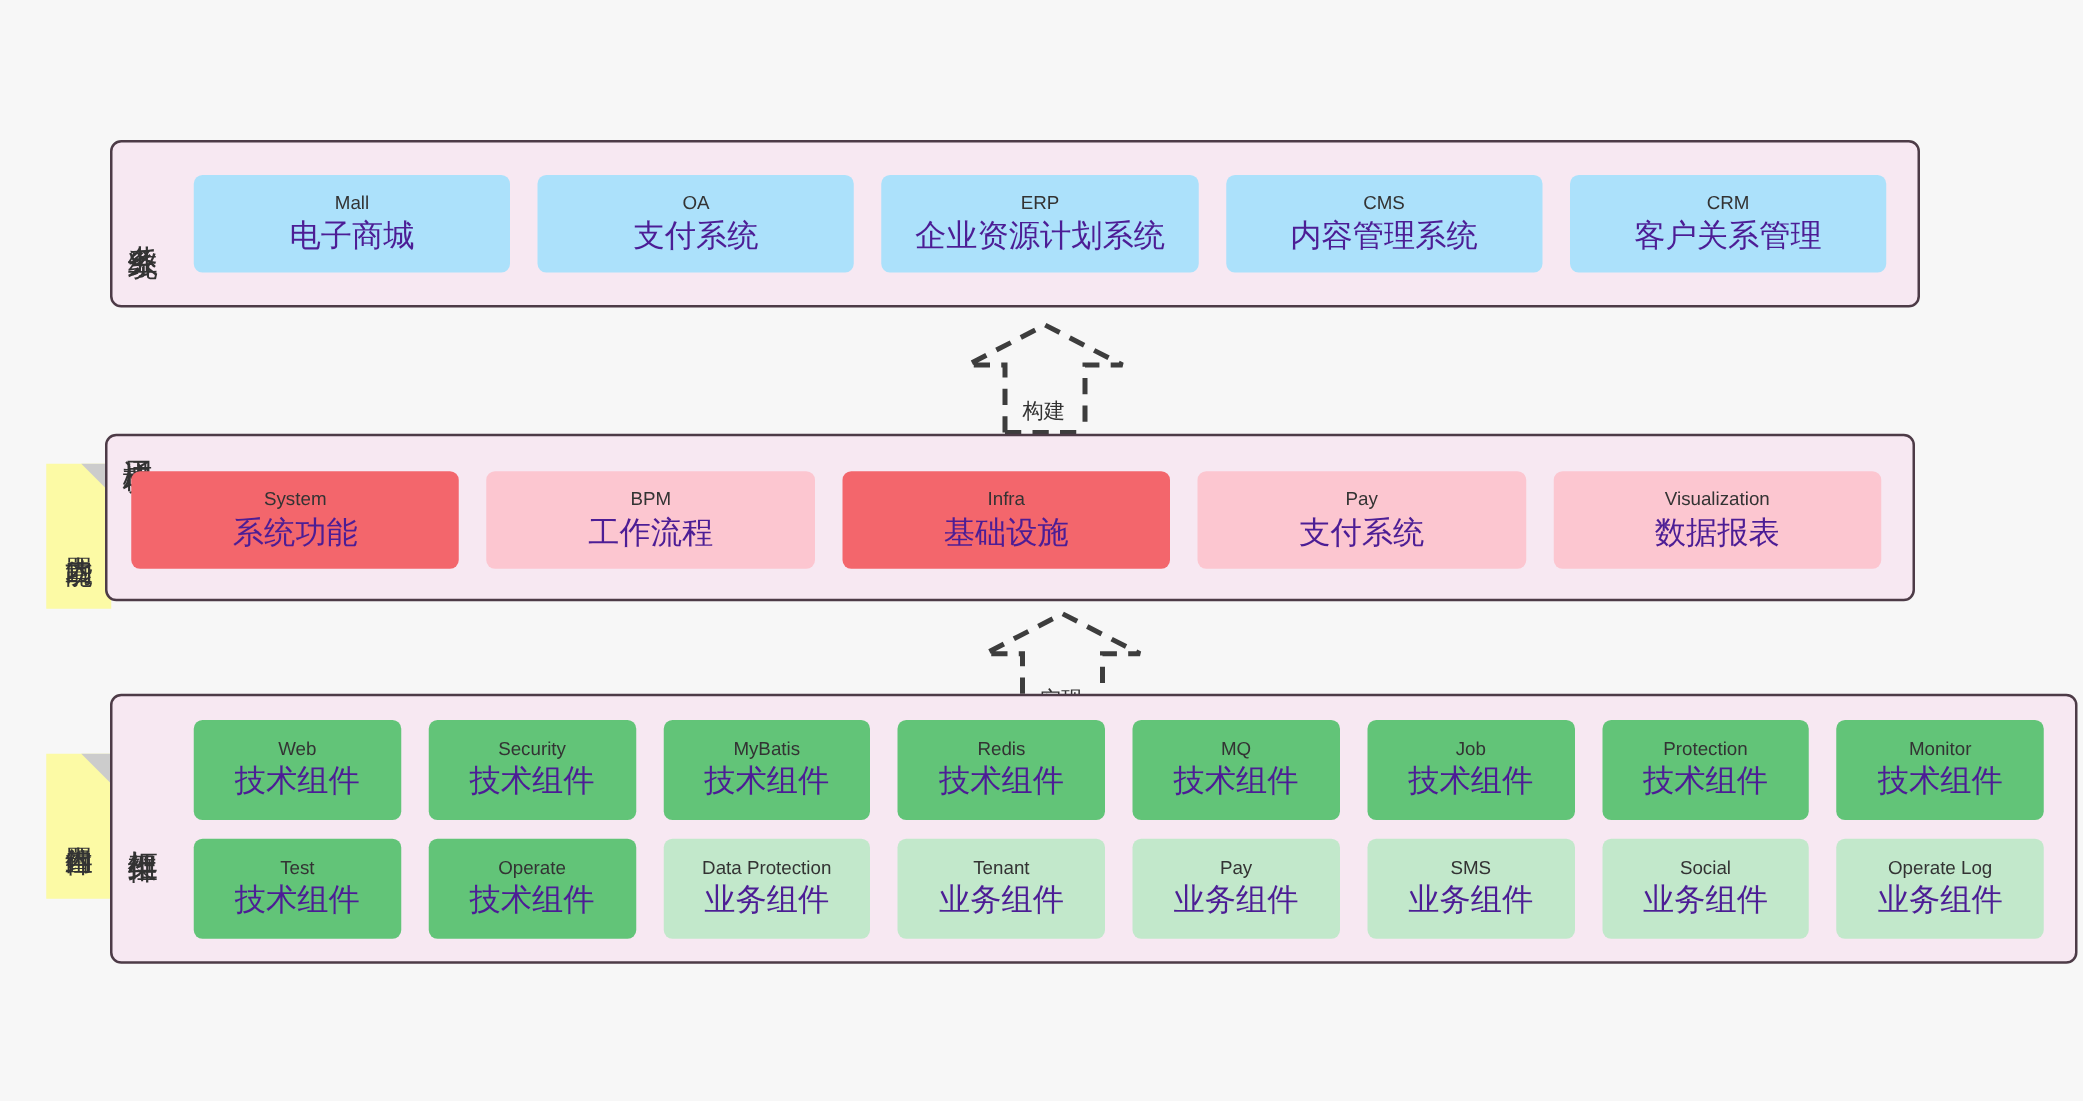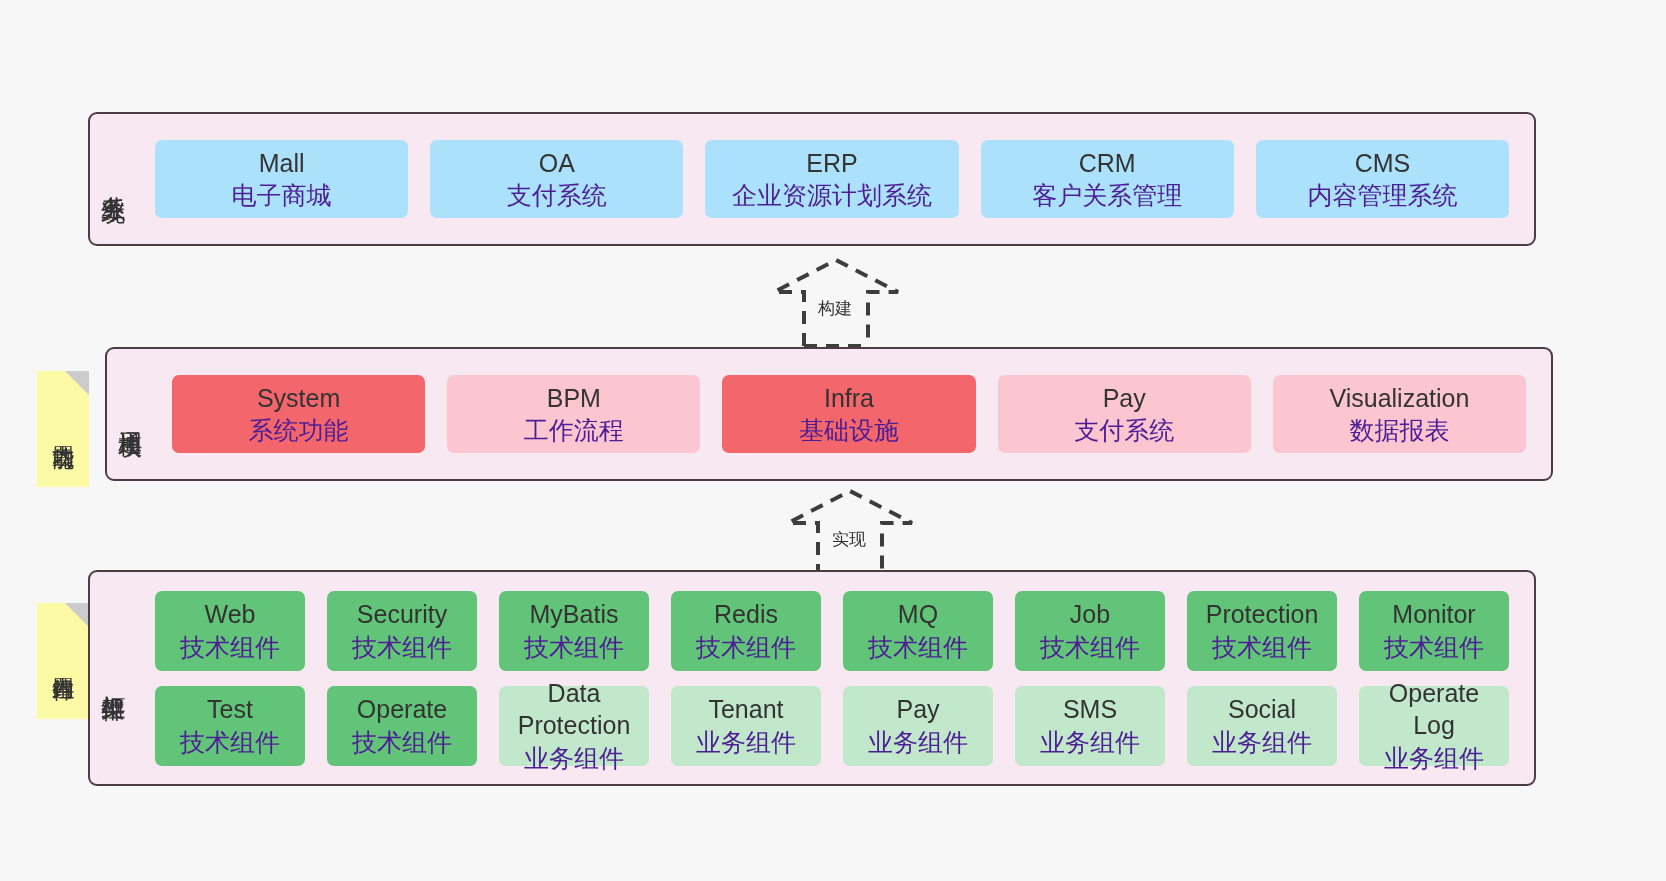--- a/index.html
+++ b/index.html
@@ -70,41 +70,41 @@
     display: flex;
     flex-direction: column;
     align-items: center;
     justify-content: center;
     text-align: center;
     line-height: 1.3;
     box-sizing: border-box;
     padding: 4px 6px;
   }
   .node .title {
-    font-size: 25px;
+    font-size: 15px;
     color: #333333;
   }
   .node .sub {
     font-size: 25px;
     color: #4c1d95;
   }
   .node.blue   { background: #ace1fb; }
   .node.red    { background: #f3666c; }
   .node.pink   { background: #fcc6d0; }
   .node.green  { background: #62c478; }
   .node.lgreen { background: #c2e8cb; }
 
   
   #panel-business { left: 88px;  top: 112px; width: 1448px; height: 134px; }
   #panel-business .node { height: 78px; }
 
-  #panel-common   { left: 105px;  top: 347px; width: 1448px; height: 134px; }
+  #panel-common   { left: 84px;  top: 347px; width: 1448px; height: 134px; flex-direction: column; }
   #panel-common .node { height: 78px; }
 
-  #panel-framework { left: 88px; top: 570px; width: 1448px; height: 216px; justify-content: center; }
+  #panel-framework { left: 88px; top: 555px; width: 1574px; height: 216px; justify-content: center; }
   #panel-framework .node { height: 80px; }
   #panel-framework .panel-body { gap: 15px; }
 
   
   .sticky {
     position: absolute;
     box-sizing: border-box;
     background: #fcfaa5;
     display: flex;
     align-items: center;
@@ -136,20 +136,21 @@
   #arrow-build    { left: 756px; top: 258px; width: 160px; height: 88px; }
   #arrow-implement{ left: 770px; top: 489px; width: 160px; height: 88px; }
   .arrow-group svg { display: block; width: 100%; height: 100%; overflow: visible; }
   .arrow-label {
     position: absolute;
     font-size: 17px;
     color: #333333;
     background: transparent;
     white-space: nowrap;
     user-select: none;
+    margin-top: 20px;
   }
   #arrow-build .arrow-label    { left: 62px; top: 39px; }
   #arrow-implement .arrow-label{ left: 62px; top: 39px; text-align: center; }
 </style>
 </head>
 <body>
 
 <div id="diagram">
 
   <div class="panel" id="panel-business">
@@ -162,26 +163,26 @@
           </div>
           <div class="node blue">
             <div class="title">OA</div>
             <div class="sub">支付系统</div>
           </div>
           <div class="node blue">
             <div class="title">ERP</div>
             <div class="sub">企业资源计划系统</div>
           </div>
           <div class="node blue">
+            <div class="title">CMS</div>
+            <div class="sub">内容管理系统</div>
+          </div>
+          <div class="node blue">
             <div class="title">CRM</div>
             <div class="sub">客户关系管理</div>
-          </div>
-          <div class="node blue">
-            <div class="title">CMS</div>
-            <div class="sub">内容管理系统</div>
           </div>
         </div>
     </div>
   </div>
 
   <div class="arrow-group" id="arrow-build">
     <svg viewBox="0 0 160 88" aria-hidden="true">
       <path d="M 48 88 L 48 34 L 18 34 L 80 2 L 142 34 L 112 34 L 112 88" fill="none" stroke="#3d3d3d" stroke-width="4" stroke-dasharray="13 9" stroke-linecap="butt" stroke-linejoin="miter"></path>
       <path d="M 48 88 L 112 88" fill="none" stroke="#3d3d3d" stroke-width="4" stroke-dasharray="13 9"></path>
     </svg>

